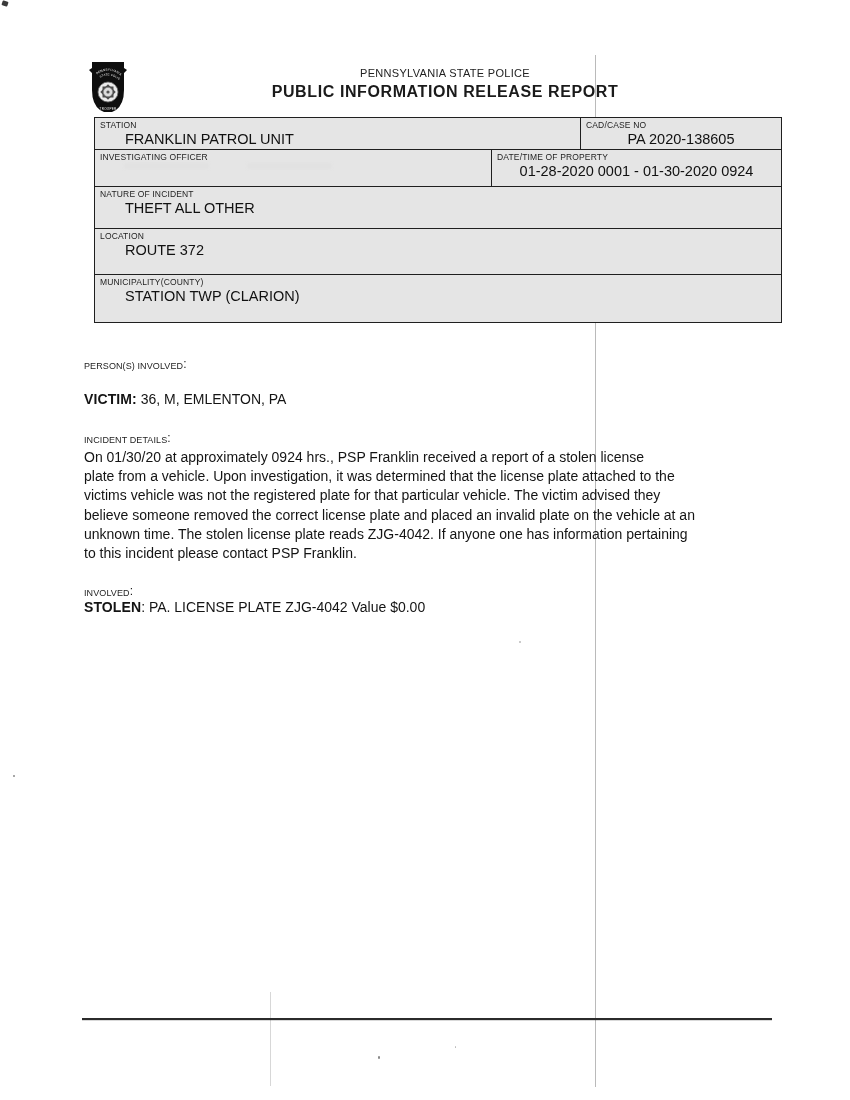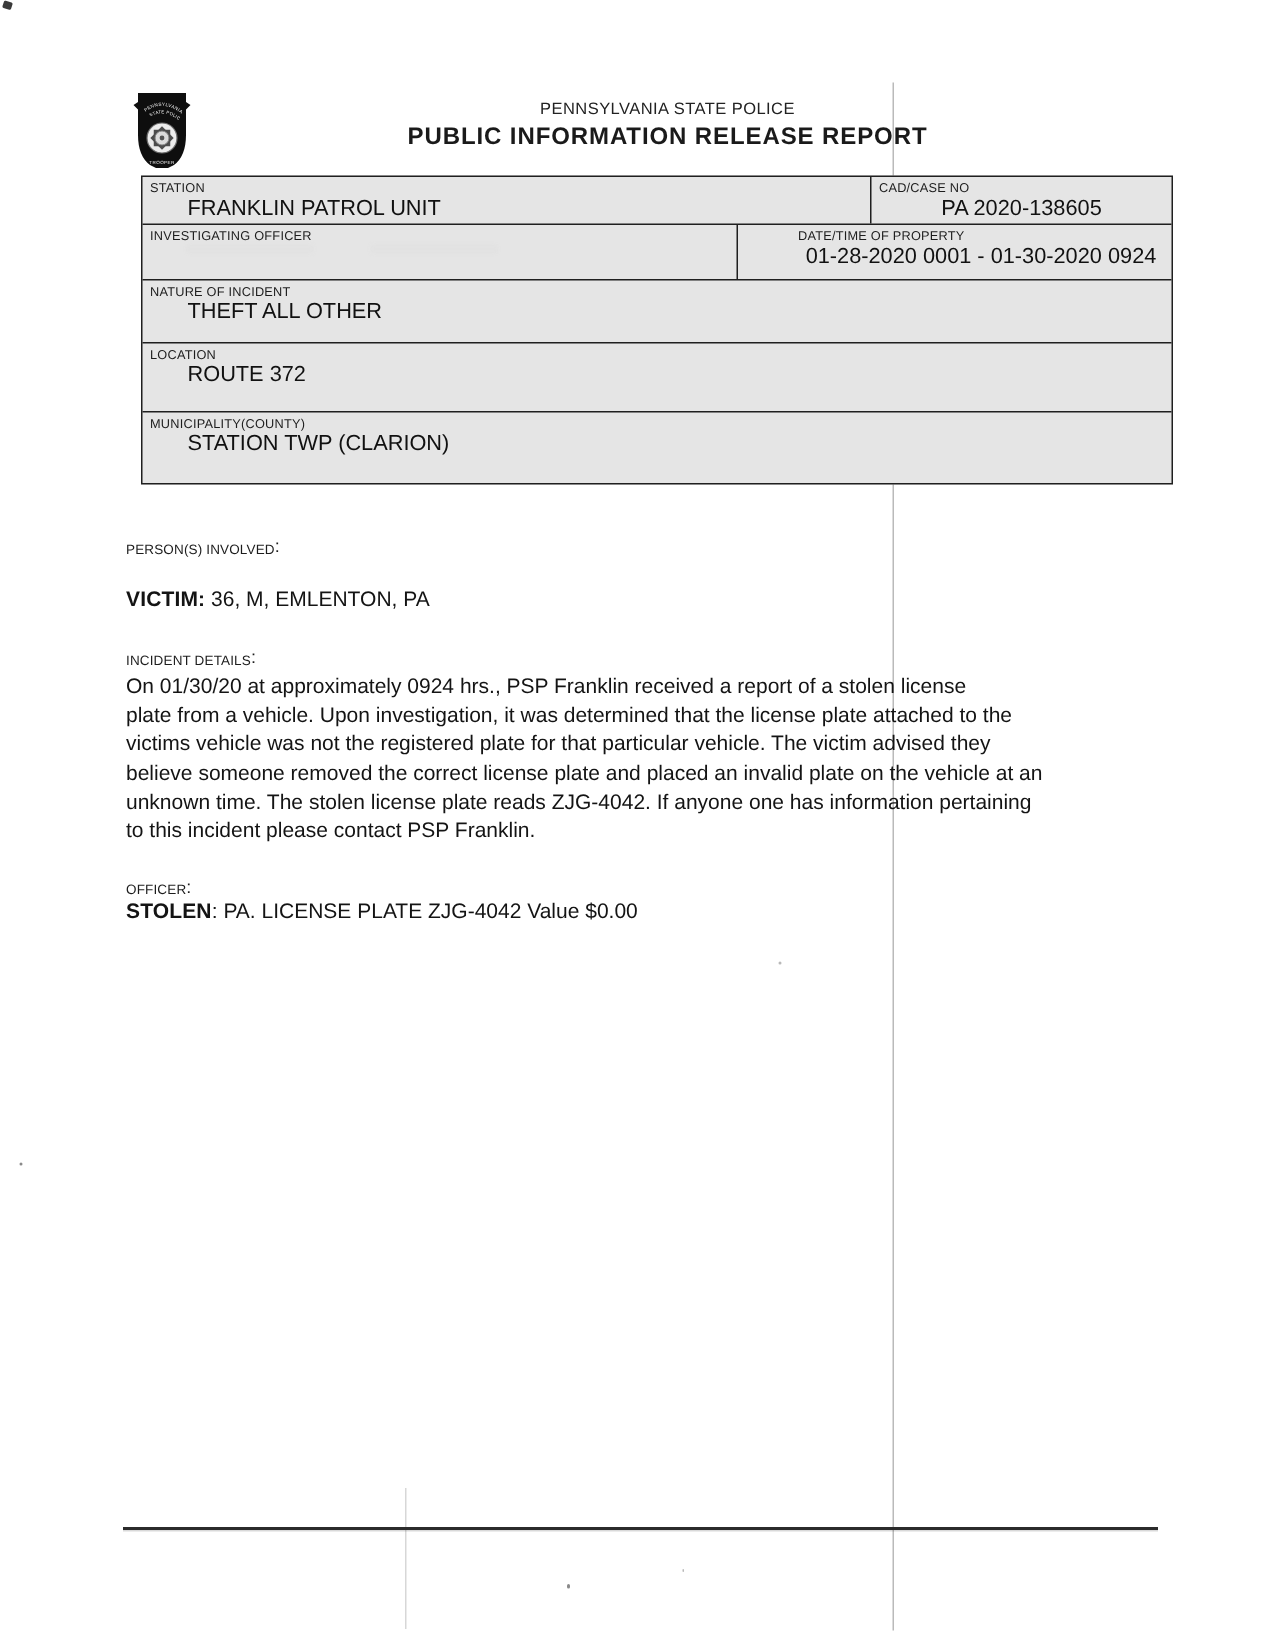--- a/index.html
+++ b/index.html
@@ -11,21 +11,21 @@
   .abs{position:absolute;}
 
   
   .hdr{left:145px;top:67px;width:600px;text-align:center;}
   .hdr .agency{font-size:11px;letter-spacing:.3px;color:#222;}
   .hdr .title{font-size:16px;letter-spacing:.6px;margin-top:4px;color:#1a1a1a;font-weight:bold;}
 
   
   .tbl{left:94px;top:117px;width:686px;border:1.6px solid #1f1f1f;background:#e5e5e5;}
   .row{position:relative;display:flex;box-sizing:border-box;}
-  .row + .row{border-top:1.6px solid #1f1f1f;gap:35px;}
+  .row + .row{border-top:1.6px solid #1f1f1f;}
   .cell{box-sizing:border-box;position:relative;}
   .cell.div-r{border-right:1.6px solid #1f1f1f;}
   .lbl{font-size:8.5px;letter-spacing:.15px;color:#1d1d1d;padding:2px 0 0 5px;white-space:nowrap;}
   .val{font-size:14.5px;color:#111;padding-left:30px;margin-top:1px;white-space:nowrap;}
   .val.center{padding-left:0;text-align:center;}
 
   
   .sec-label{font-size:9px;letter-spacing:.1px;color:#1d1d1d;}
   .sec-label .ul{text-underline-offset:1.5px;text-align:right;}
   .sec-label .colon{font-size:12px;vertical-align:1px;}
@@ -132,17 +132,17 @@
   <span class="ul">INCIDENT DETAILS</span><span class="colon">:</span>
 </div>
 <div class="abs para" style="left:84px;top:448px">On 01/30/20 at approximately 0924 hrs., PSP Franklin received a report of a stolen license
 plate from a vehicle. Upon investigation, it was determined that the license plate attached to the
 victims vehicle was not the registered plate for that particular vehicle. The victim advised they
 believe someone removed the correct license plate and placed an invalid plate on the vehicle at an
 unknown time. The stolen license plate reads ZJG-4042. If anyone one has information pertaining
 to this incident please contact PSP Franklin.</div>
 
 <div class="abs sec-label" style="left:84px;top:584px">
-  <span class="ul">OFFICER</span><span class="colon">:</span>
+  <span class="ul">INVOLVED</span><span class="colon">:</span>
 </div>
 <div class="abs bodyline" style="left:84px;top:599px">
   <b>STOLEN</b><span>: PA. LICENSE PLATE ZJG-4042 Value $0.00</span>
 </div>
 
 </body></html>

